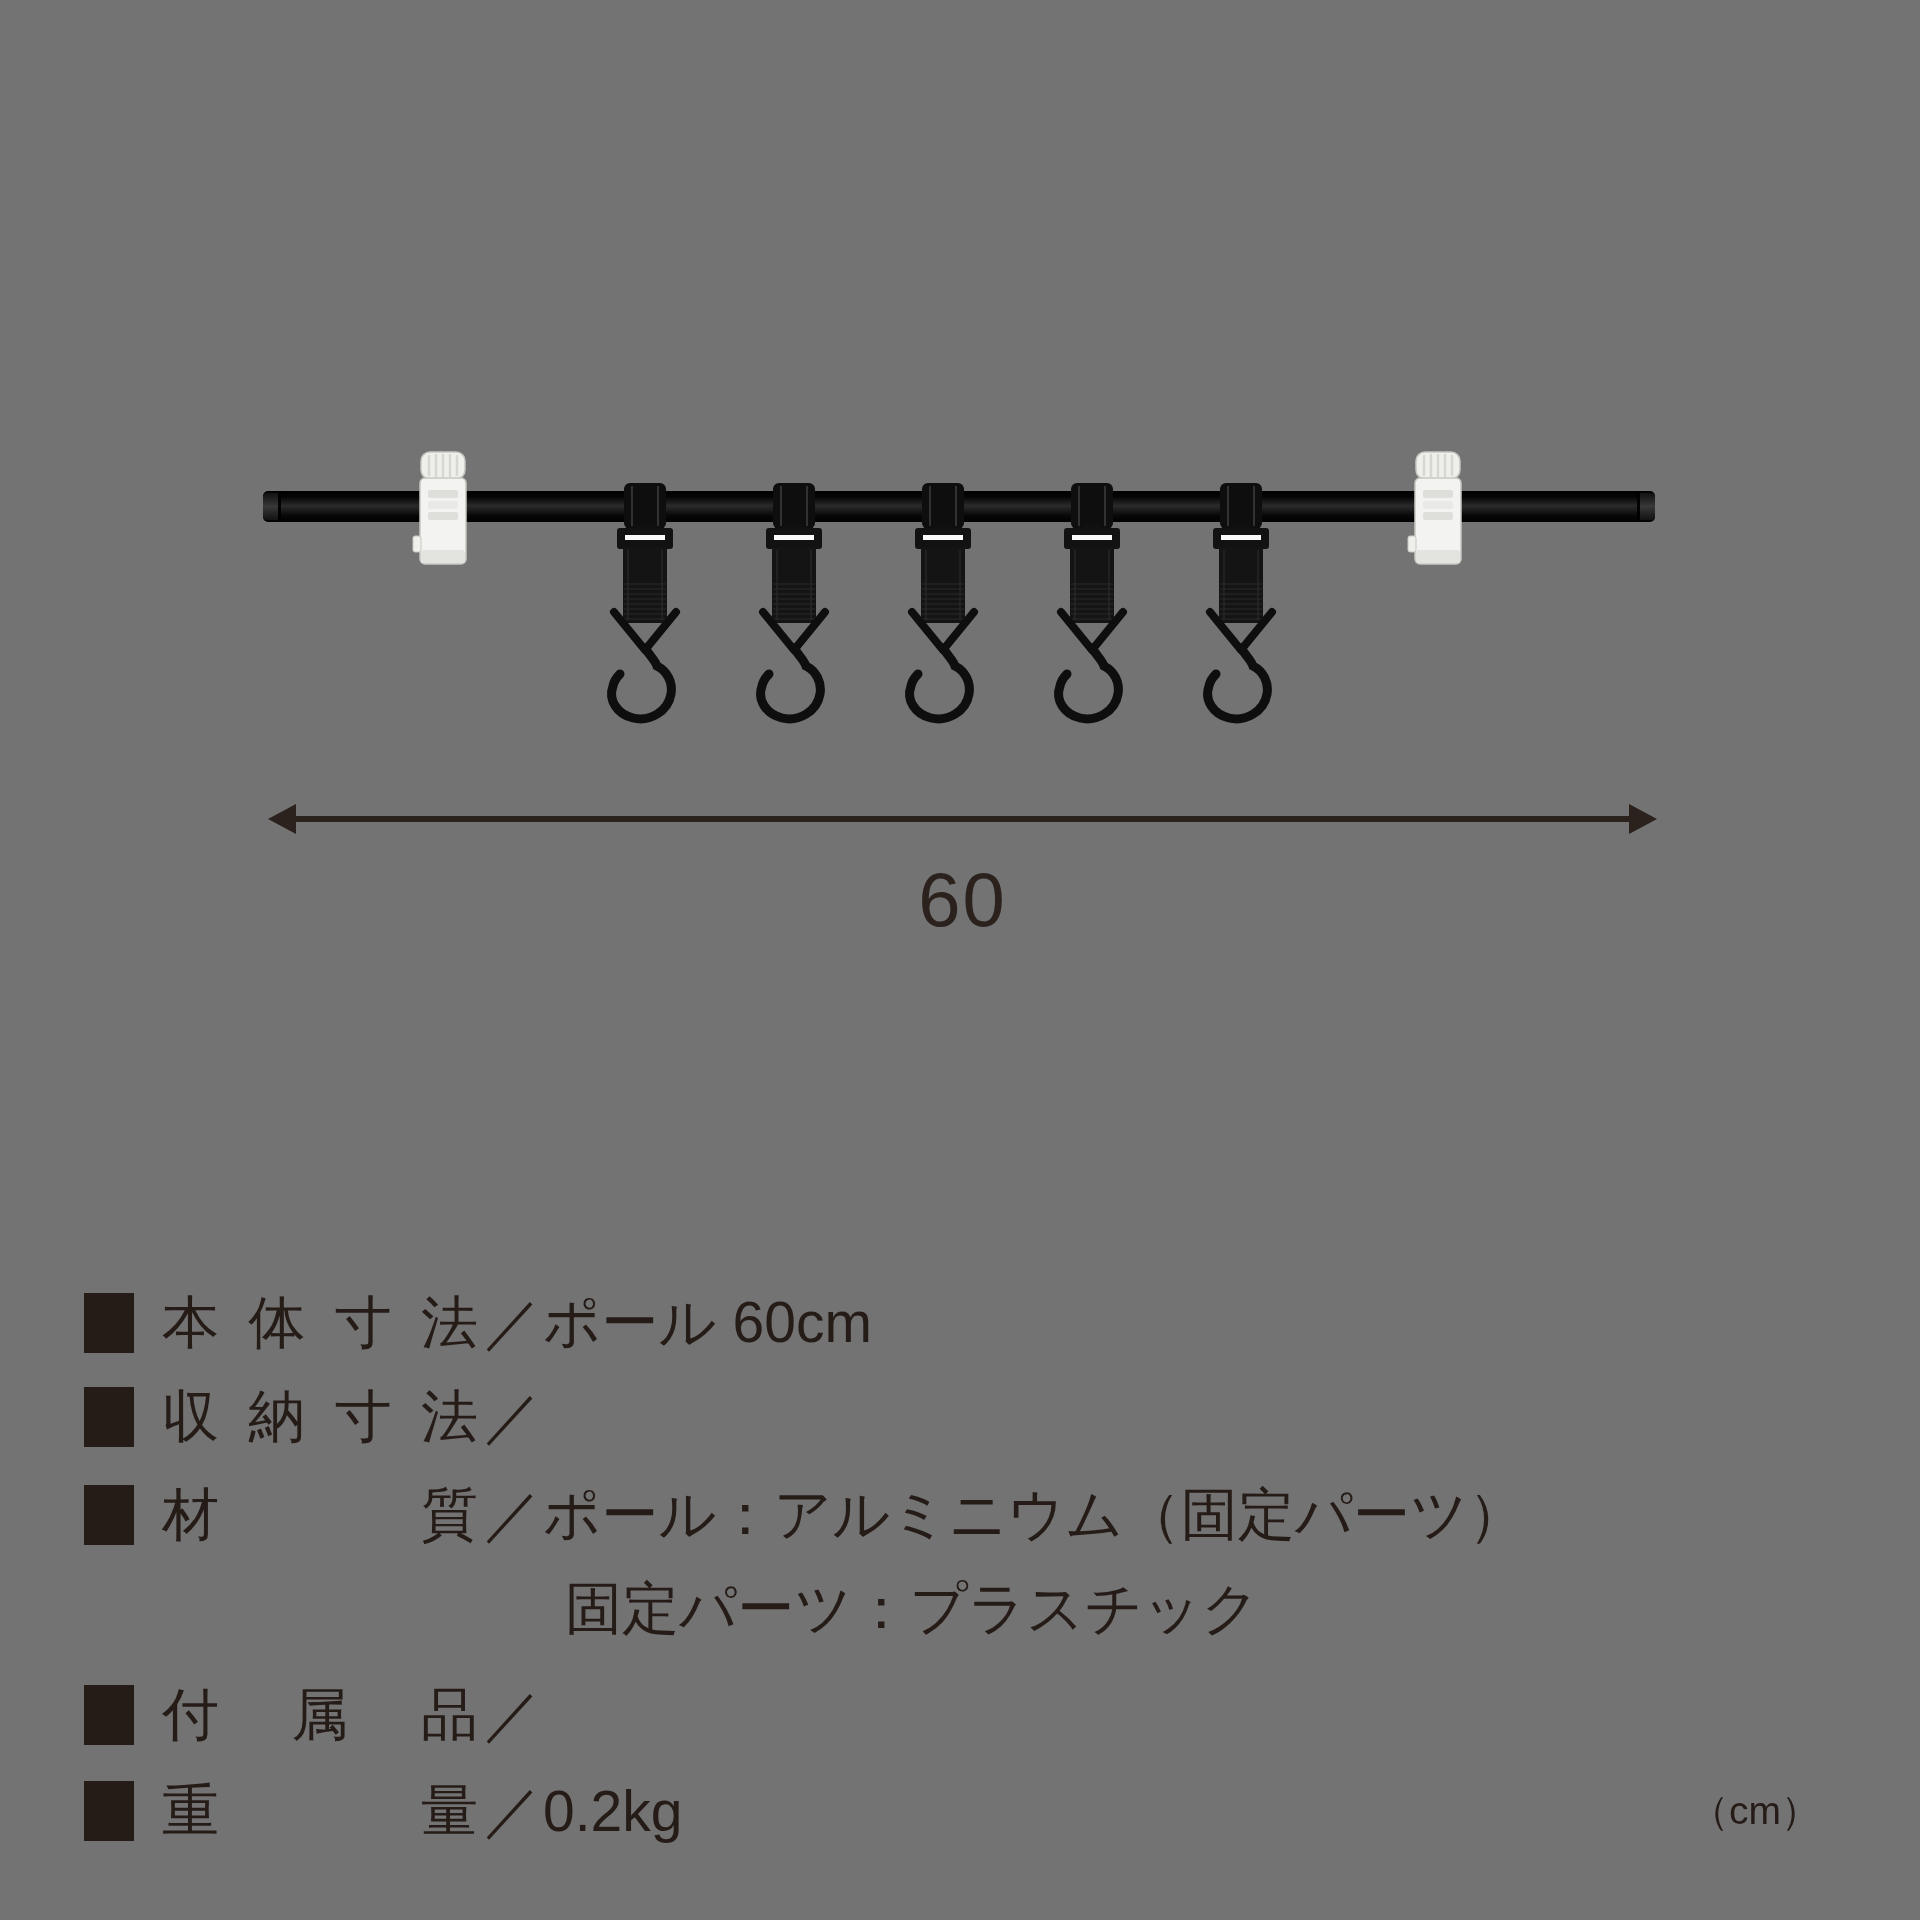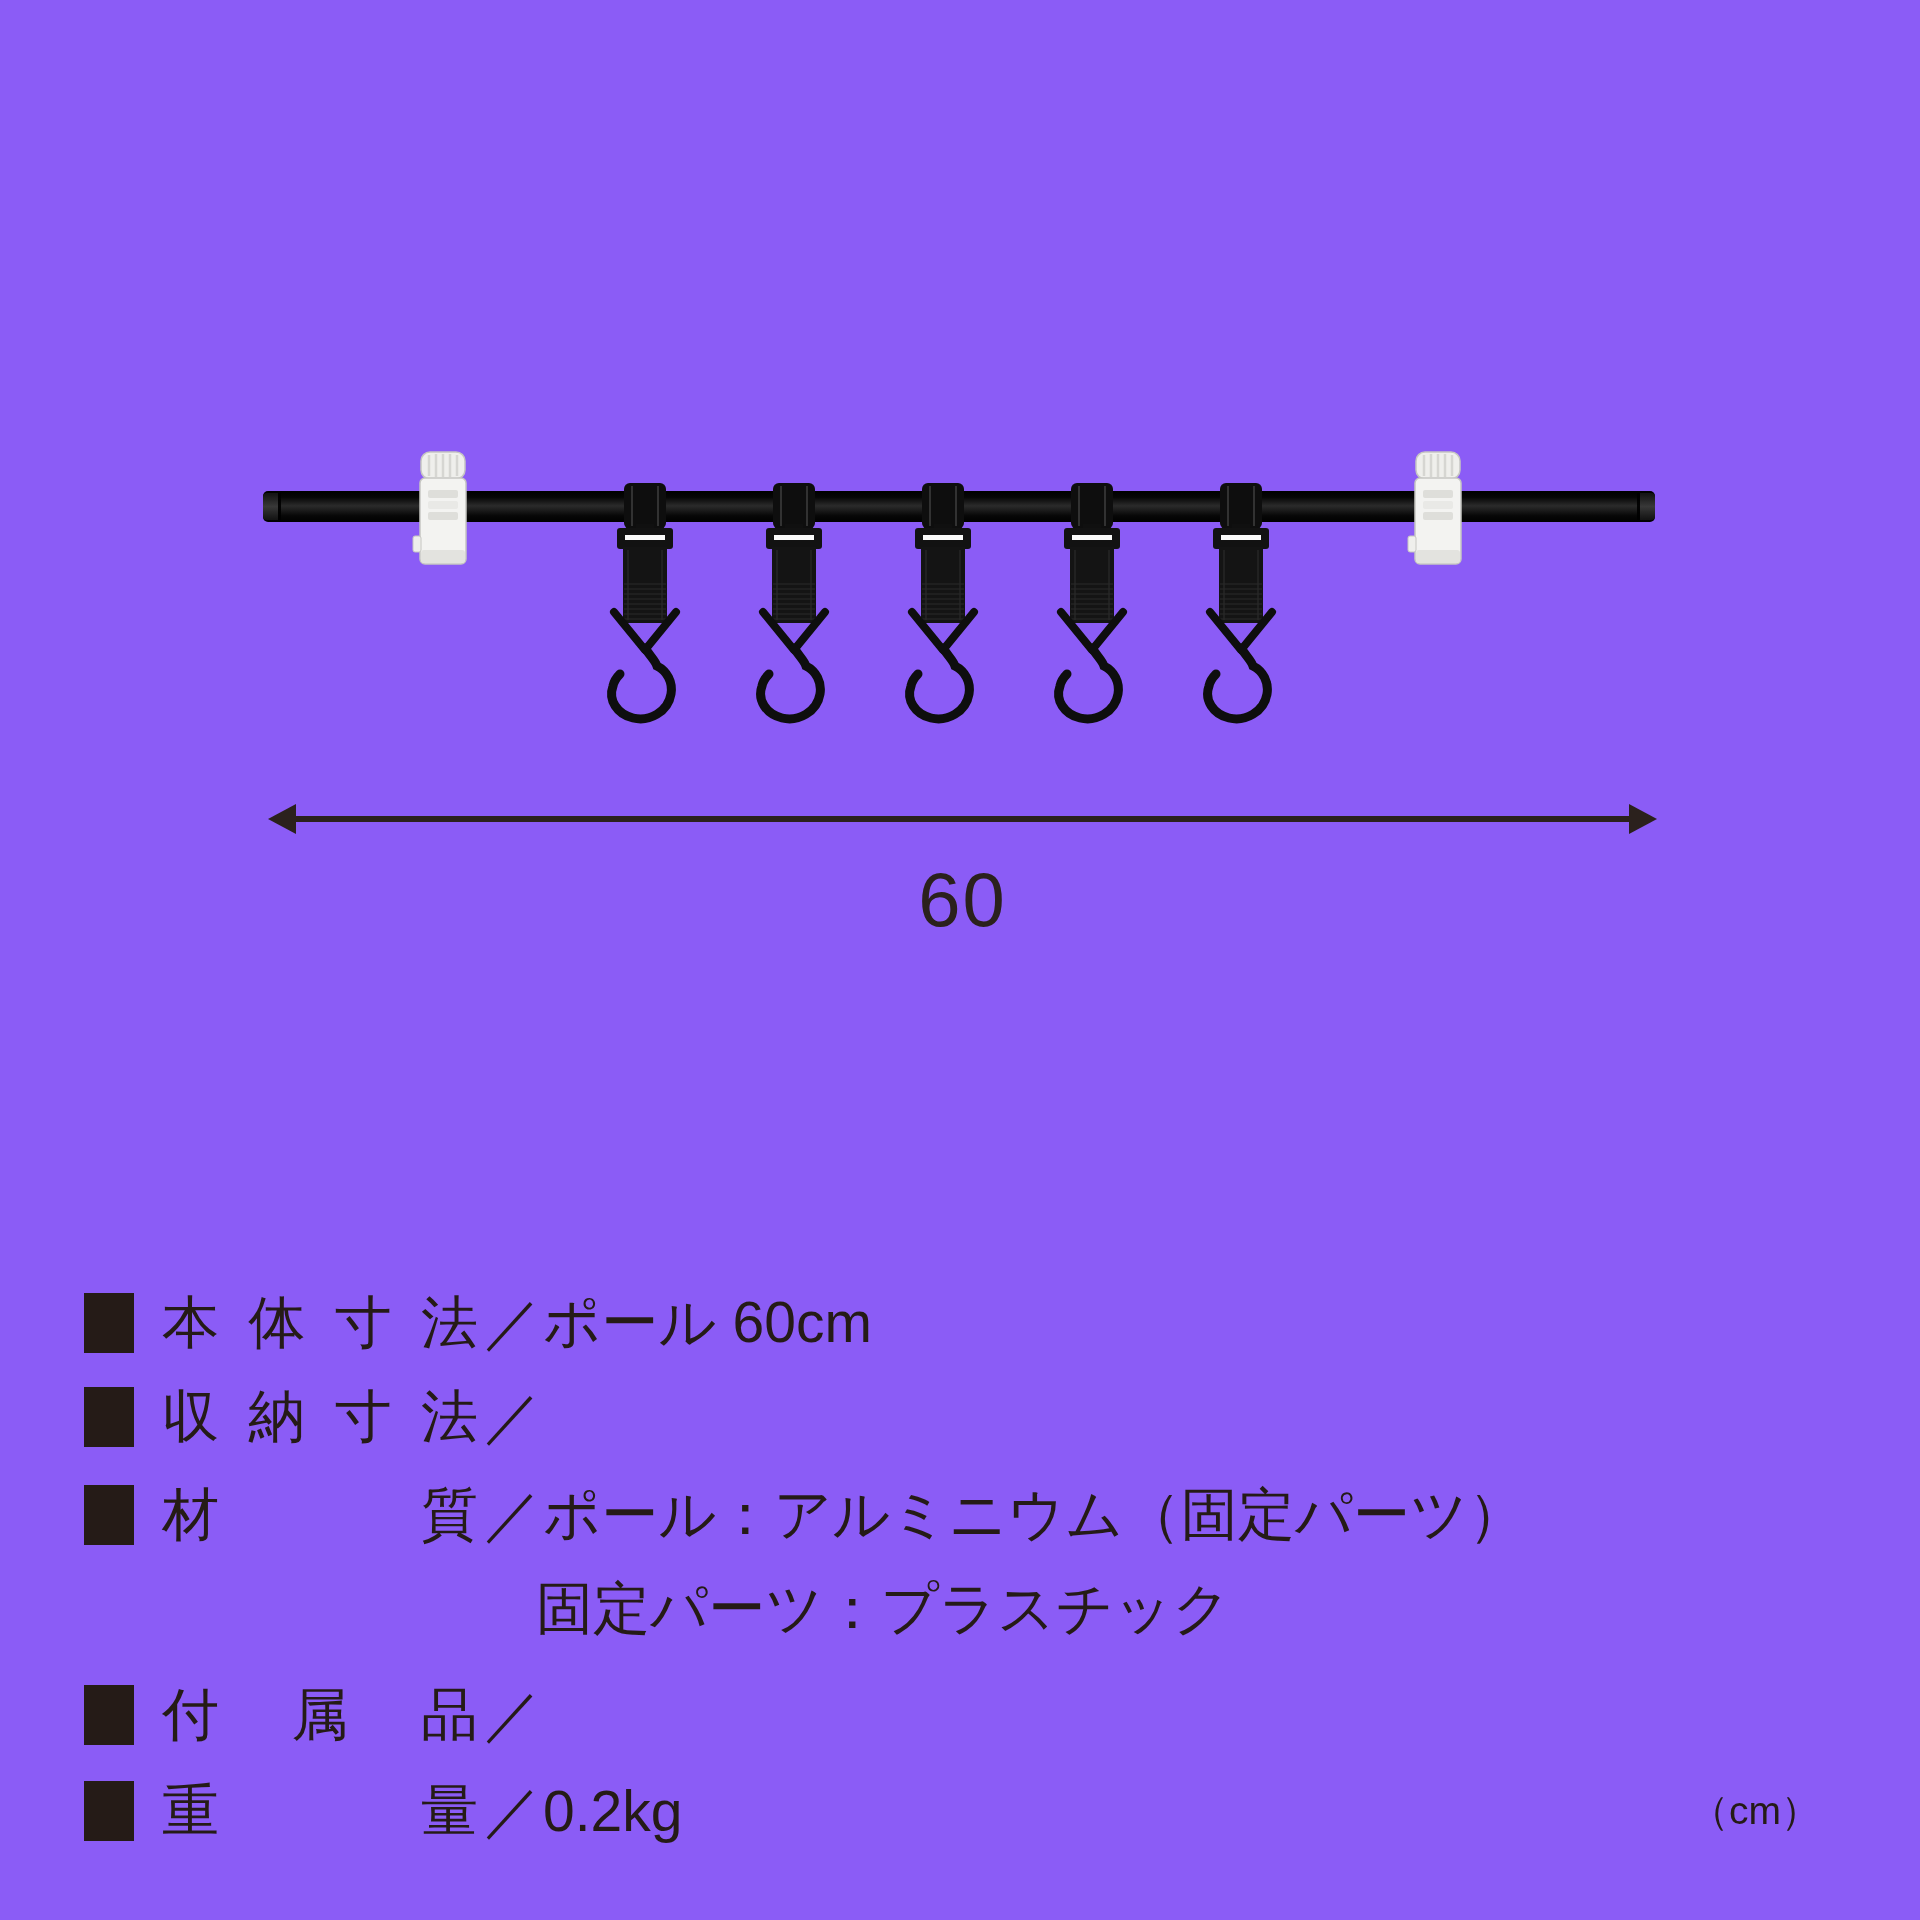--- a/index.html
+++ b/index.html
@@ -1,17 +1,17 @@
 <!DOCTYPE html>
 <html><head>
 <meta charset="utf-8">
 <style>
   html,body{margin:0;padding:0;background:#ffffff;}
   body{font-family:"Liberation Sans",sans-serif;color:#251b17;}
-  .canvas{position:relative;width:1920px;height:1920px;background:#8b5cf6;overflow:hidden;}
+  .canvas{position:relative;width:1920px;height:1920px;background:#737373;overflow:hidden;}
 
   
   .pole{position:absolute;left:263px;top:491px;width:1392px;height:31px;border-radius:5px;
         background:linear-gradient(#000 0%,#060606 20%,#2b2b2b 48%,#070707 80%,#000 100%);z-index:1;}
   .pole-cap{position:absolute;top:2px;width:15px;height:27px;background:linear-gradient(#151515,#3a3a3a 50%,#151515);opacity:.9;}
   .pole-cap.left{left:0;border-radius:4px 0 0 4px;border-right:3px solid #000;}
   .pole-cap.right{right:0;border-radius:0 4px 4px 0;border-left:3px solid #000;}
   .rig{position:absolute;left:0;top:440px;z-index:2;}
 
   
@@ -21,21 +21,21 @@
   .dim-head.w{left:0;border-right:28px solid #2b211d;}
   .dim-head.e{right:0;border-left:28px solid #2b211d;}
   .dim-label{position:absolute;left:268px;top:856px;width:1389px;text-align:center;
              font-size:76px;font-weight:400;letter-spacing:2px;color:#2b211d;}
 
   
   .spec-row{position:absolute;left:84px;height:66px;display:flex;align-items:center;font-size:57px;font-weight:500;white-space:nowrap;}
   .bullet{width:50px;height:60px;background:#251b17;margin-right:28px;flex:none;}
   .jlabel{display:inline-flex;justify-content:space-between;width:316px;flex:none;}
   .slash{margin:0 2px 0 6px;flex:none;}
-  .spec-cont{position:absolute;left:536px;height:66px;display:flex;align-items:center;font-size:57px;font-weight:500;white-space:nowrap;}
+  .spec-cont{position:absolute;left:565px;height:66px;display:flex;align-items:center;font-size:57px;font-weight:500;white-space:nowrap;}
   .unit-note{position:absolute;right:100px;top:1778px;height:66px;display:flex;align-items:center;font-size:39px;font-weight:500;}
 
   .r1{top:1290px;} .r2{top:1384px;} .r3{top:1482px;} .r4{top:1576px;} .r5{top:1682px;} .r6{top:1778px;}
 </style>
 </head>
 <body>
 
 <div class="canvas">
 
   <div class="pole">

